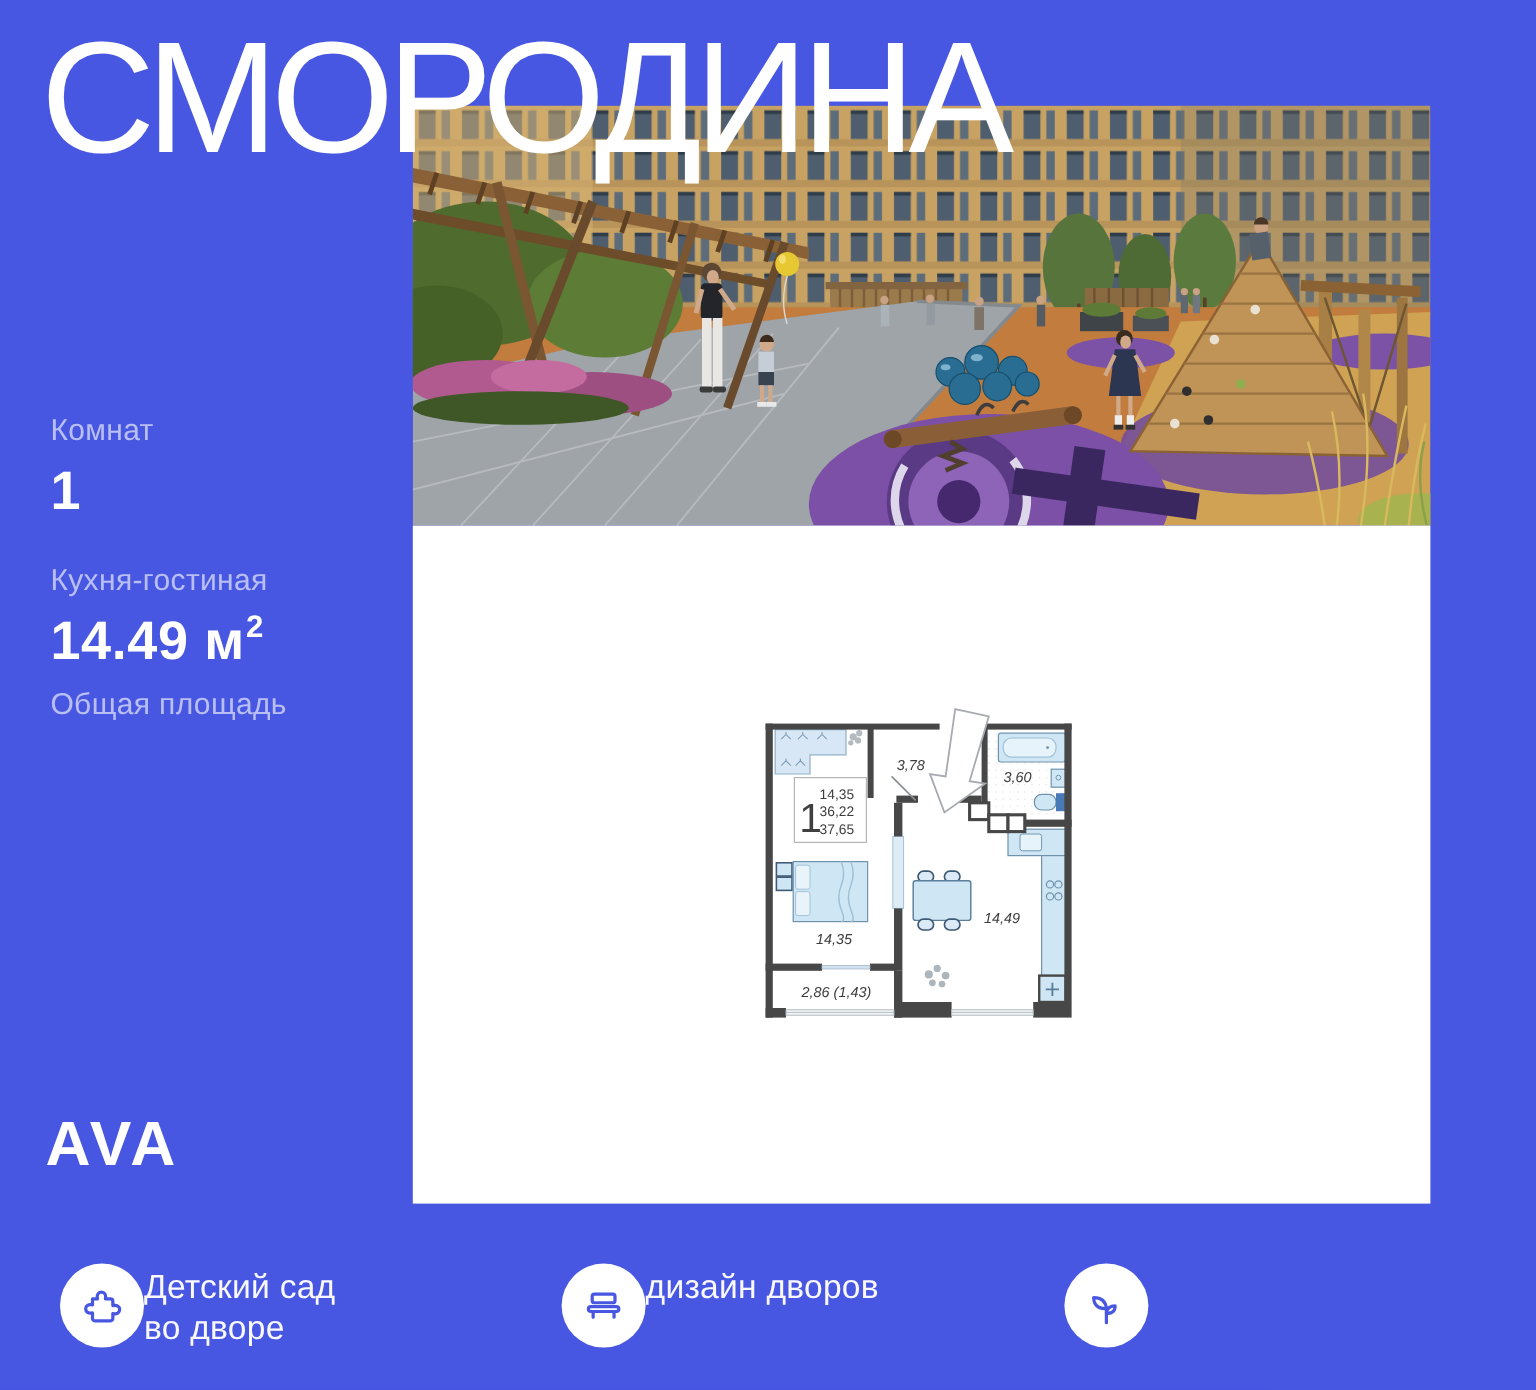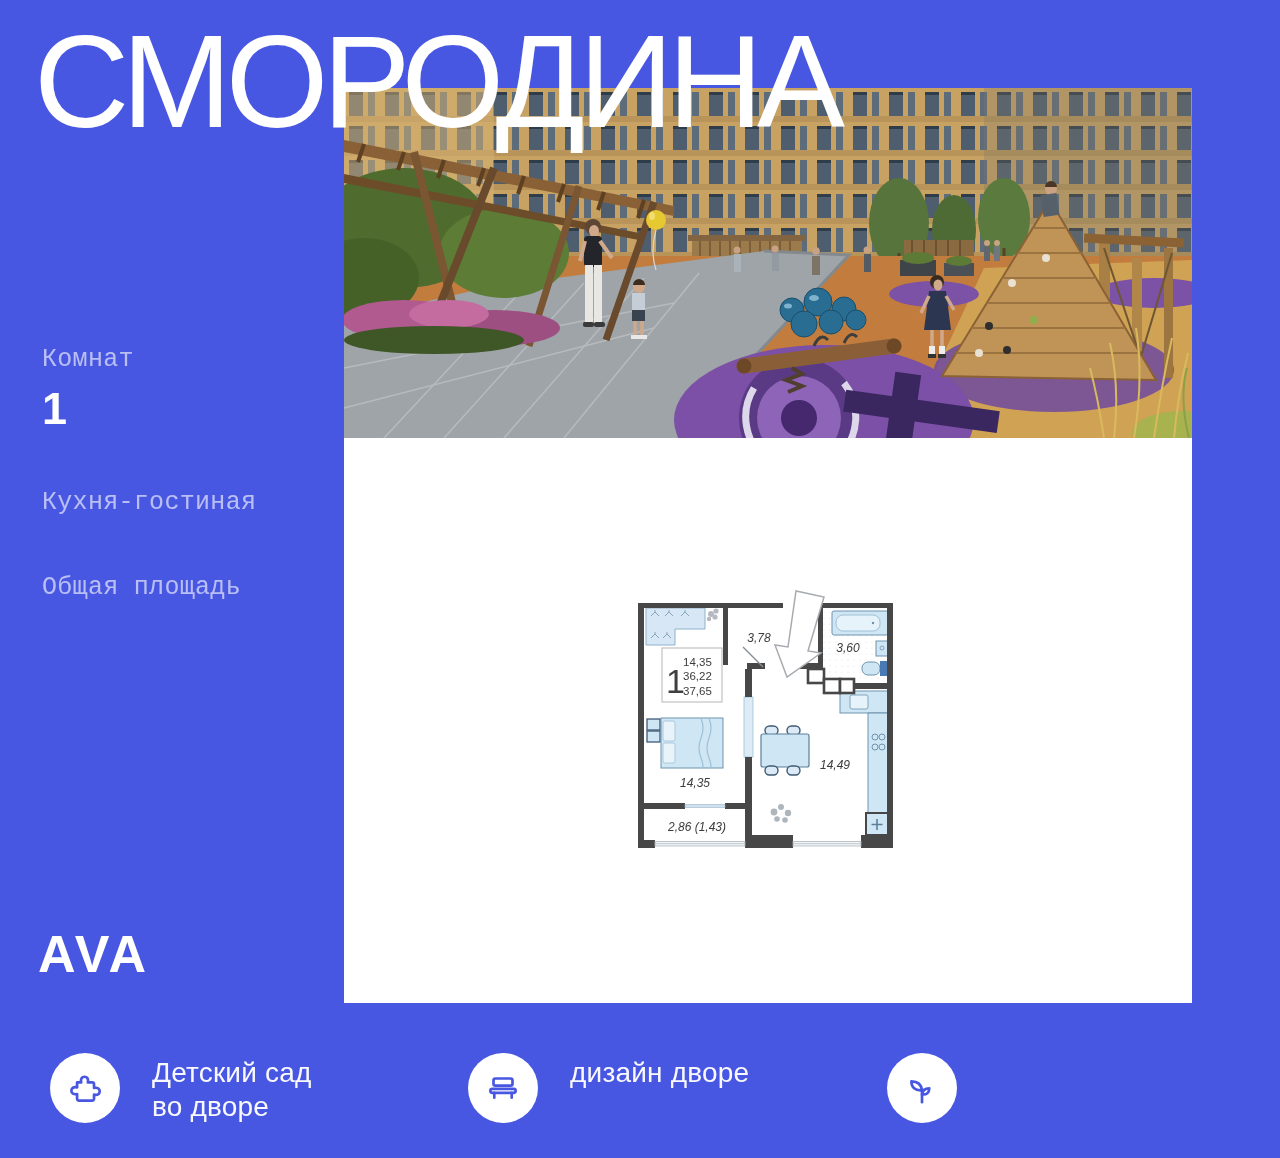--- a/index.html
+++ b/index.html
@@ -11,31 +11,31 @@
   .photo{position:absolute;left:344px;top:88px;width:848px;height:350px;z-index:1;}
   .photo svg{display:block;}
   .panel{position:absolute;left:344px;top:438px;width:848px;height:565px;background:#ffffff;z-index:1;}
   .plan{position:absolute;left:291px;top:147px;width:260px;height:270px;}
   .title{
     position:absolute;left:34px;top:16px;margin:0;z-index:5;
     color:#ffffff;font-size:132px;font-weight:400;line-height:1;
     letter-spacing:-6px;white-space:nowrap;
   }
   .stat{position:absolute;left:42px;color:#ffffff;z-index:2;}
-  .stat .label{font-size:25px;color:rgba(255,255,255,0.62);letter-spacing:.3px;font-family:Liberation Mono, monospace;}
+  .stat .label{font-size:25px;color:rgba(255,255,255,0.62);letter-spacing:.3px;}
   .stat .value{margin-top:9px;font-size:45px;font-weight:700;letter-spacing:.5px;}
   .stat .value sup{font-size:26px;font-weight:700;position:relative;top:-2px;left:1px;}
   .stat1{top:345px;}
-  .stat2{top:488px;}
+  .stat2{top:470px;}
   .stat3{top:573px;}
   .logo{
     position:absolute;left:38px;top:928px;z-index:2;
     color:#ffffff;font-size:52px;font-weight:700;letter-spacing:3px;line-height:1;
   }
-  .feature{position:absolute;top:1053px;display:flex;align-items:flex-start;gap:32px;z-index:2;}
+  .feature{position:absolute;top:1053px;display:flex;align-items:flex-start;z-index:2;}
   .f1{left:50px;} .f2{left:468px;} .f3{left:887px;}
   .badge{
     width:70px;height:70px;border-radius:50%;background:#ffffff;
     display:flex;align-items:center;justify-content:center;flex:0 0 auto;
   }
   .badge svg{width:38px;height:38px;stroke:#4857E2;fill:none;stroke-width:1.7;
     stroke-linecap:round;stroke-linejoin:round;}
   .feature .text{color:rgba(255,255,255,0.96);font-size:28px;line-height:34px;padding-top:3px;letter-spacing:.2px;}
   .plan text{font-family:"Liberation Sans",sans-serif;}
   .plan .rlabel{font-size:12px;font-style:italic;fill:#3c3c3c;}
@@ -274,20 +274,21 @@
   </div>
 
   <h1 class="title">СМОРОДИНА</h1>
 
   <div class="stat stat1">
     <div class="label">Комнат</div>
     <div class="value"><span>1</span><sup></sup></div>
   </div>
   <div class="stat stat2">
     <div class="label">Кухня-гостиная</div>
+    <div class="value"><span>14.49 м</span><sup>2</sup></div>
   </div>
   <div class="stat stat3">
     <div class="label">Общая площадь</div>
   </div>
 
   <div class="panel">
     <svg class="plan" viewBox="0 0 260 270">
       <defs>
         <pattern id="dots" width="6" height="6" patternUnits="userSpaceOnUse">
           <circle cx="3" cy="3" r="0.6" fill="#d9dde0"></circle>
@@ -440,21 +441,21 @@
 
   <div class="feature f2">
     <div class="badge">
       <svg viewBox="0 0 24 24">
         <rect x="6" y="6" width="12" height="4.5" rx="1.2"></rect>
         <rect x="4" y="12.5" width="16" height="2.6" rx="1.3"></rect>
         <path d="M6.5 15.1 v3 M17.5 15.1 v3"></path>
       </svg>
     </div>
     <div class="text">
-      <div>дизайн дворе</div>
+      <div>дизайн дворов</div>
     </div>
   </div>
 
   <div class="feature f3">
     <div class="badge">
       <svg viewBox="0 0 24 24">
         <path d="M12 21 v-8"></path>
         <path d="M12 13.5 C11.6 9.8 9.3 7.8 5.3 7.8 C5.3 11.6 7.6 13.9 12 13.5 Z"></path>
         <path d="M12 16 C12.3 13.6 13.9 12.2 16.6 12.2 C16.6 14.9 14.9 16.4 12 16 Z"></path>
       </svg>

